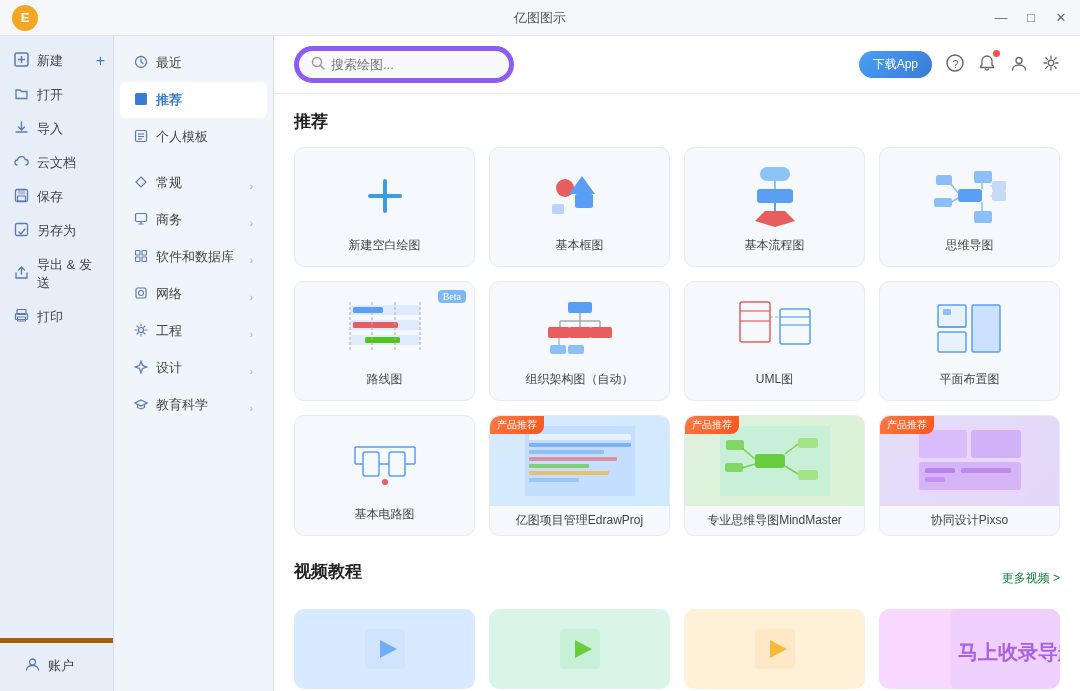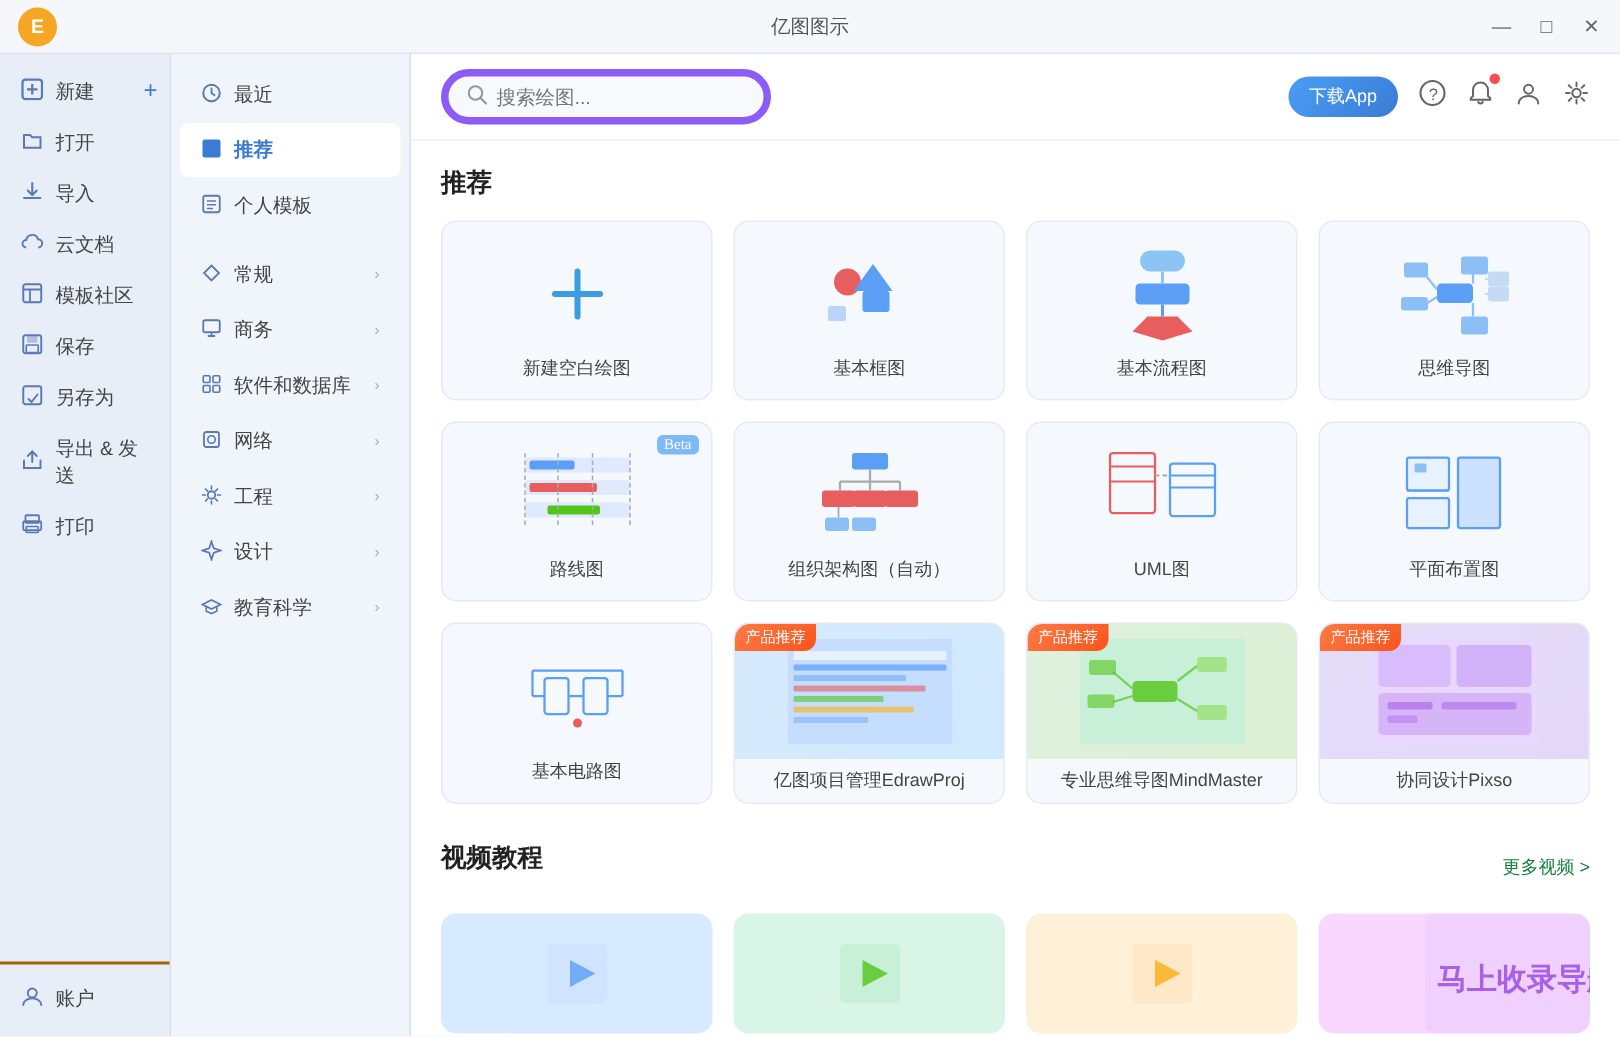--- a/index.html
+++ b/index.html
@@ -88,36 +88,37 @@
       color: #444;
       border-radius: 0;
     }
     .sidebar-item .icon {
       font-size: 14px;
       color: #5a7ab5;
     }
     .sidebar-item-label { font-size: 13px; }
     .sidebar-bottom {
       margin-top: auto;
-      border-top: 2px solid #a16207;
+      border-top: 5px solid #a16207;
       padding-top: 6px;
+      padding-left: 11px;
     }
 
     
     .mid-nav {
       width: 160px;
       background: #f0f4fb;
       padding: 8px 0;
       flex-shrink: 0;
       border-right: 1px solid #d8e0f0;
       overflow-y: auto;
     }
     .mid-nav-item {
       display: flex;
-      align-items: center;
+      align-items: flex-end;
       gap: 8px;
       padding: 9px 14px;
       cursor: pointer;
       font-size: 13px;
       color: #444;
       border-radius: 6px;
       margin: 1px 6px;
     }
     .mid-nav-item.active {
       background: #fff;
@@ -373,30 +374,20 @@
       </span>
       <span class="sidebar-item-label">导入</span>
     </div>
     <div class="sidebar-item">
       <span class="icon">
         <svg width="15" height="13" viewBox="0 0 15 13" fill="none">
             <path d="M3.5 10a2.5 2.5 0 010-5 4 4 0 017.8-.5A2.5 2.5 0 0111.5 10" stroke="#5a7ab5" stroke-width="1.3" fill="none"></path>
           </svg>
       </span>
       <span class="sidebar-item-label">云文档</span>
-    </div>
-    <div class="sidebar-item">
-      <span class="icon">
-        <svg width="15" height="15" viewBox="0 0 15 15" fill="none">
-            <rect x="1.5" y="1.5" width="12" height="12" rx="1.5" stroke="#5a7ab5" stroke-width="1.3"></rect>
-            <line x1="1.5" y1="5" x2="13.5" y2="5" stroke="#5a7ab5" stroke-width="1.2"></line>
-            <line x1="6" y1="5" x2="6" y2="13.5" stroke="#5a7ab5" stroke-width="1.2"></line>
-          </svg>
-      </span>
-      <span class="sidebar-item-label">模板社区</span>
     </div>
     <div class="sidebar-item">
       <span class="icon">
         <svg width="15" height="15" viewBox="0 0 15 15" fill="none">
             <rect x="1.5" y="1.5" width="12" height="12" rx="1.5" stroke="#5a7ab5" stroke-width="1.3"></rect>
             <rect x="4" y="1.5" width="7" height="5" rx="0.5" fill="#5a7ab5" opacity="0.4"></rect>
             <rect x="3.5" y="8" width="8" height="5" rx="0.5" stroke="#5a7ab5" stroke-width="1.1"></rect>
           </svg>
       </span>
       <span class="sidebar-item-label">保存</span>

